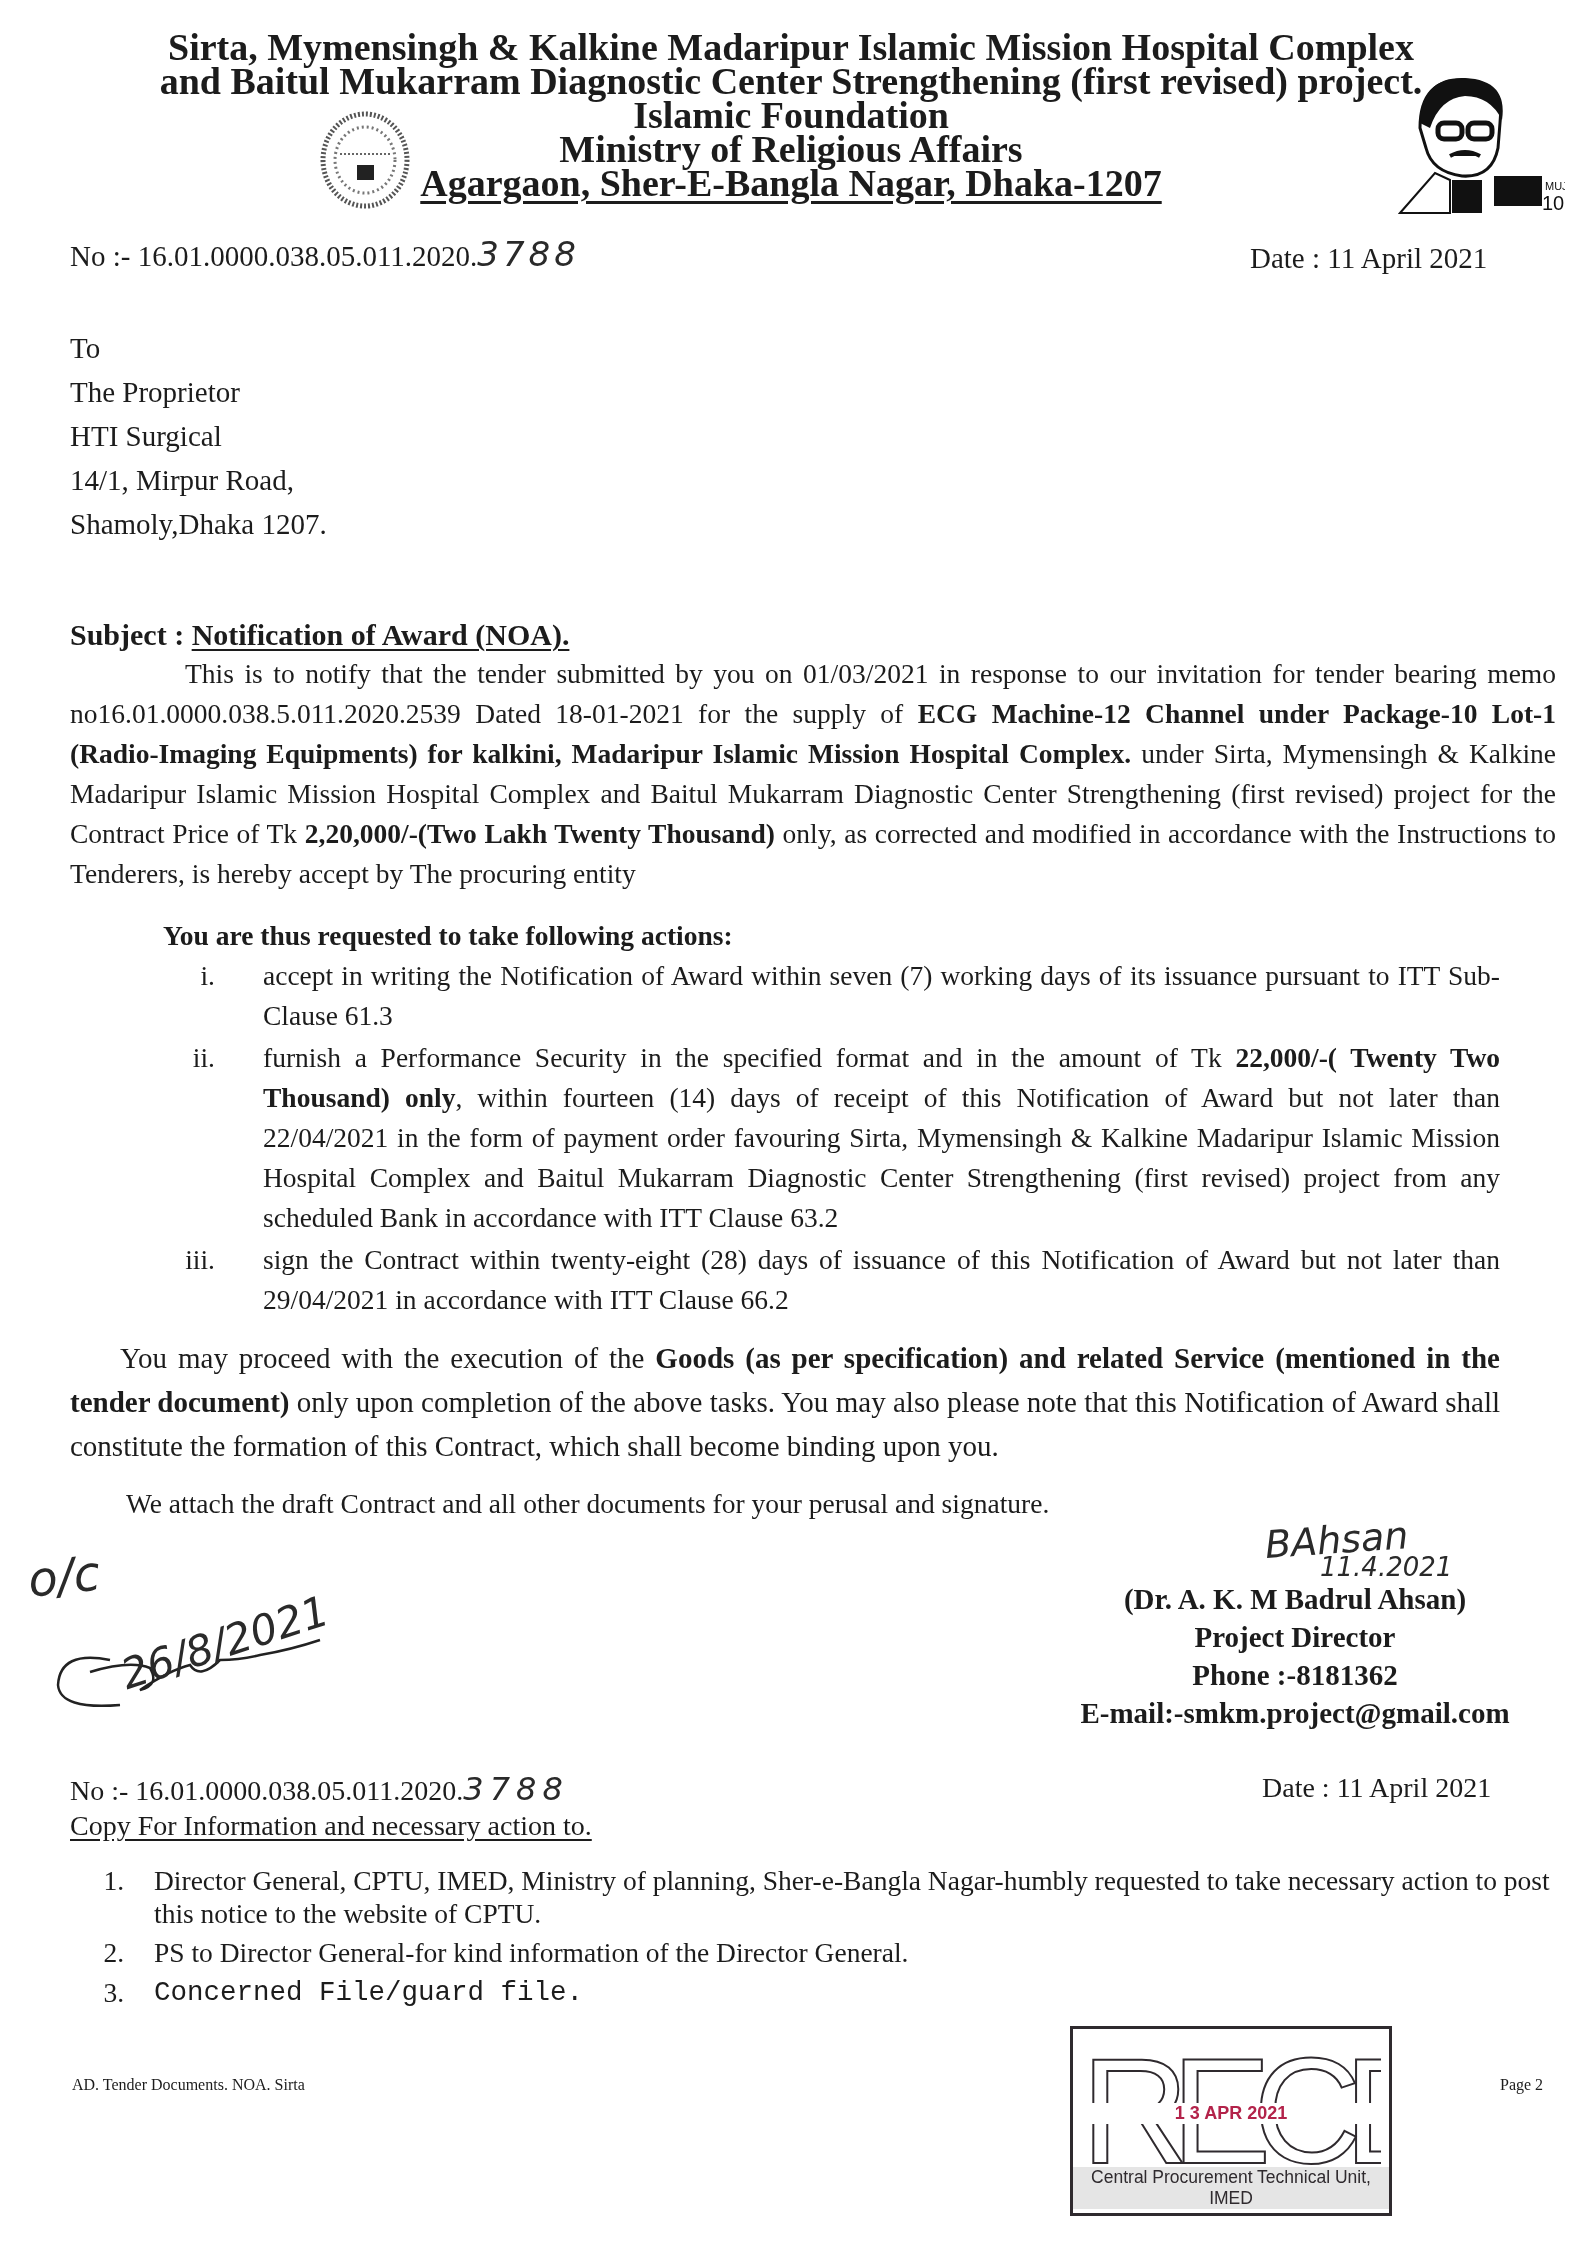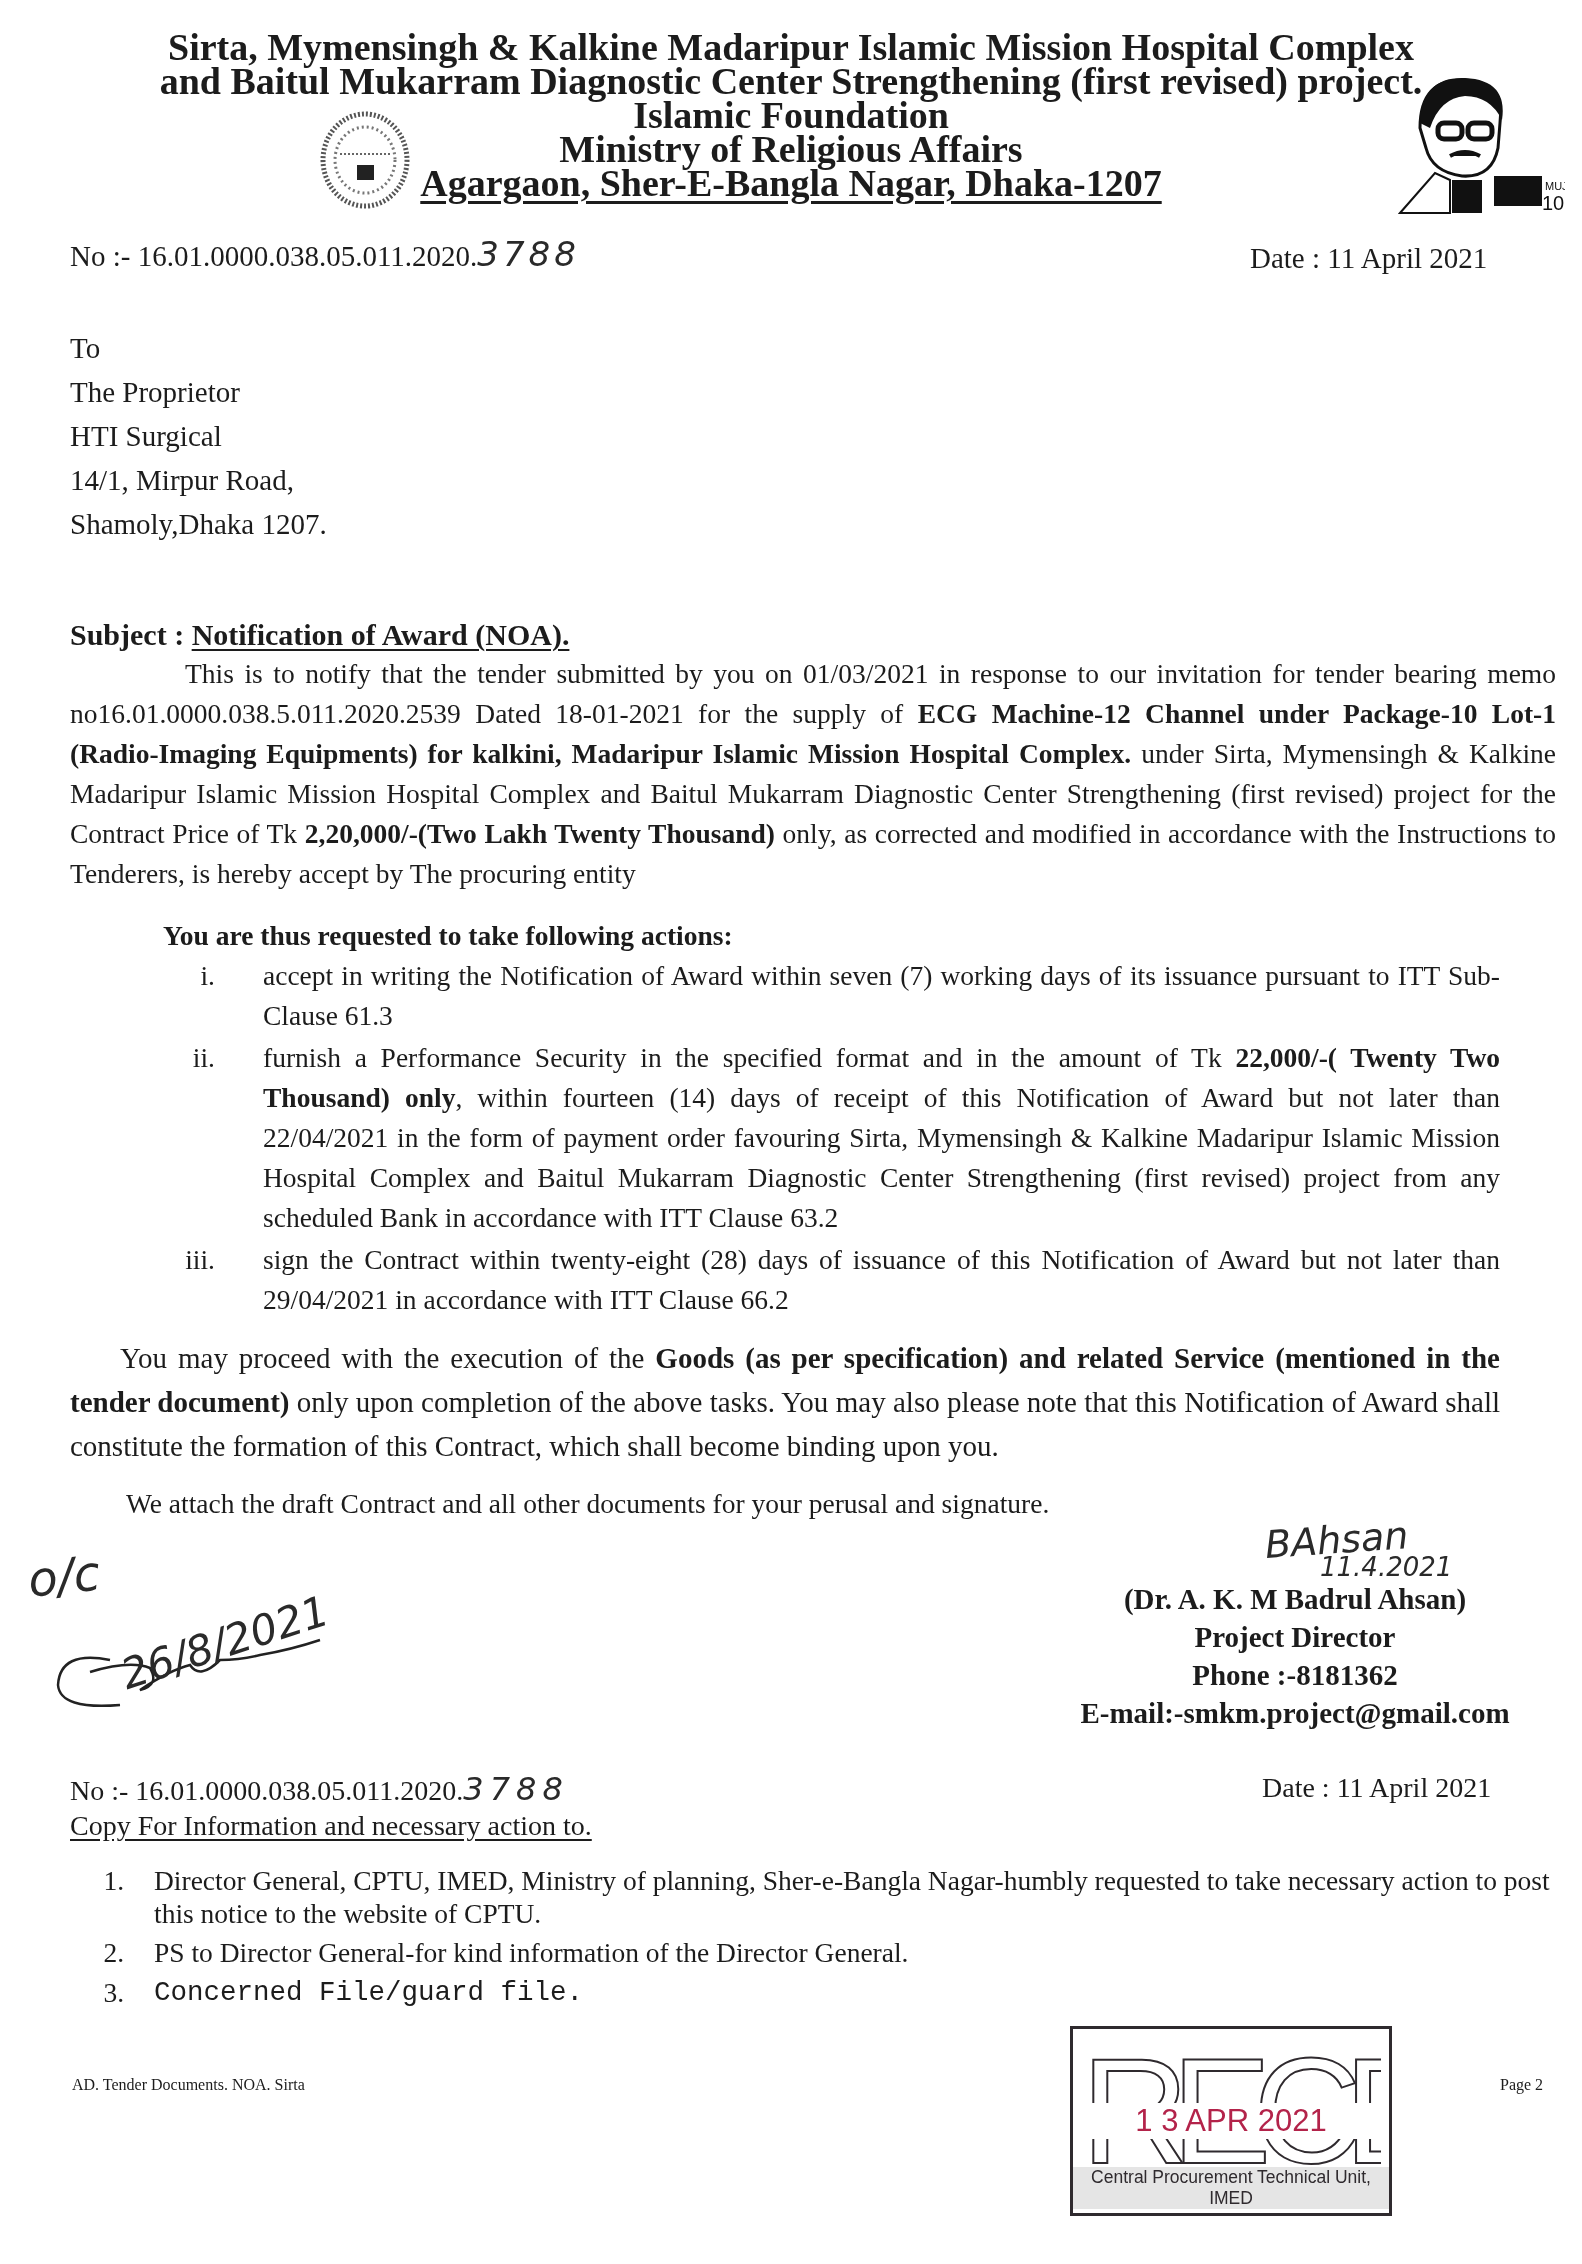--- a/index.html
+++ b/index.html
@@ -24,21 +24,21 @@
     border: 3px solid #2f2a2e; box-sizing: border-box;
   }
   .stamp-bg {
     position: absolute; left: 8px; top: 12px; width: 300px; height: 140px;
     font-family: "Liberation Sans", sans-serif; font-size: 150px; line-height: 140px;
     color: transparent; -webkit-text-stroke: 2px #2f2a2e; letter-spacing: -18px;
     overflow: hidden; white-space: nowrap;
   }
   .stamp-date {
     position: absolute; left: 0; width: 100%; top: 74px; text-align: center;
-    font-family: "Liberation Sans", sans-serif; font-weight: normal; font-size: 31px;
+    font-family: "Liberation Sans", sans-serif; font-weight: bold; font-size: 18px;
     color: #b3234a; background: #fff; 
   }
   .stamp-foot {
     position: absolute; left: 0; bottom: 4px; width: 100%; text-align: center;
     font-family: "Liberation Sans", sans-serif; font-size: 17.5px; color: #2f2a2e; background: #e5e5e5;
   }
 </style>
 </head>
 <body>
 

